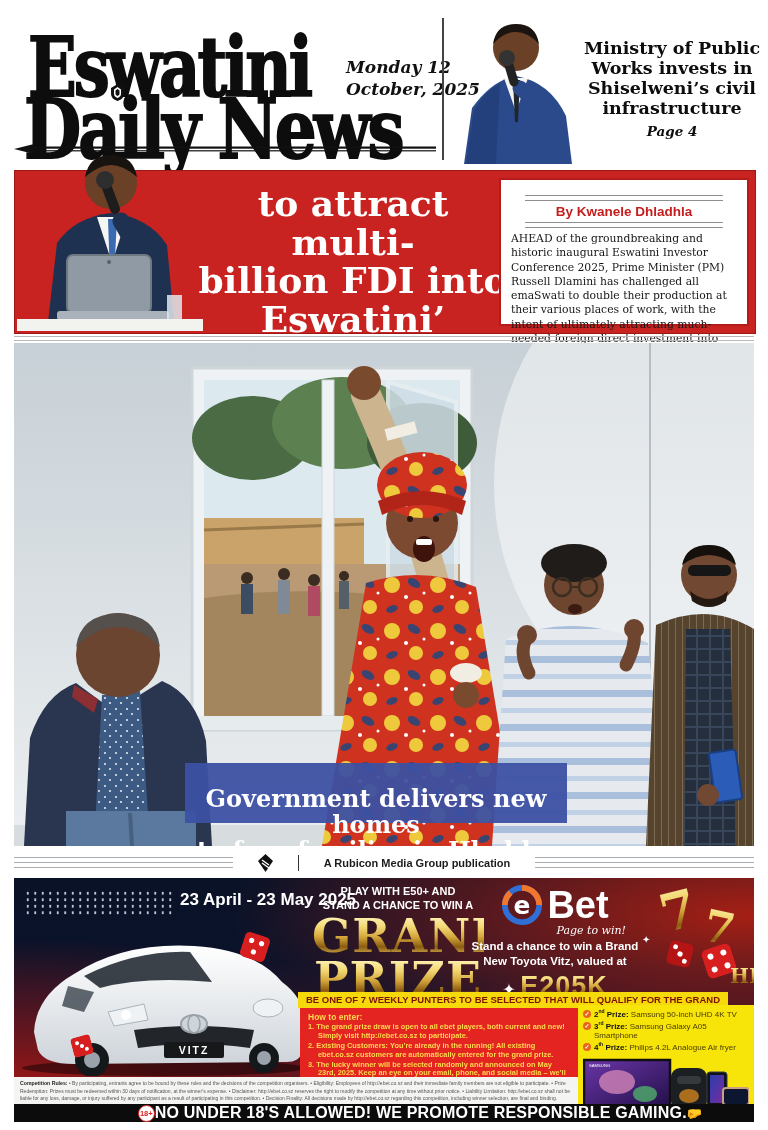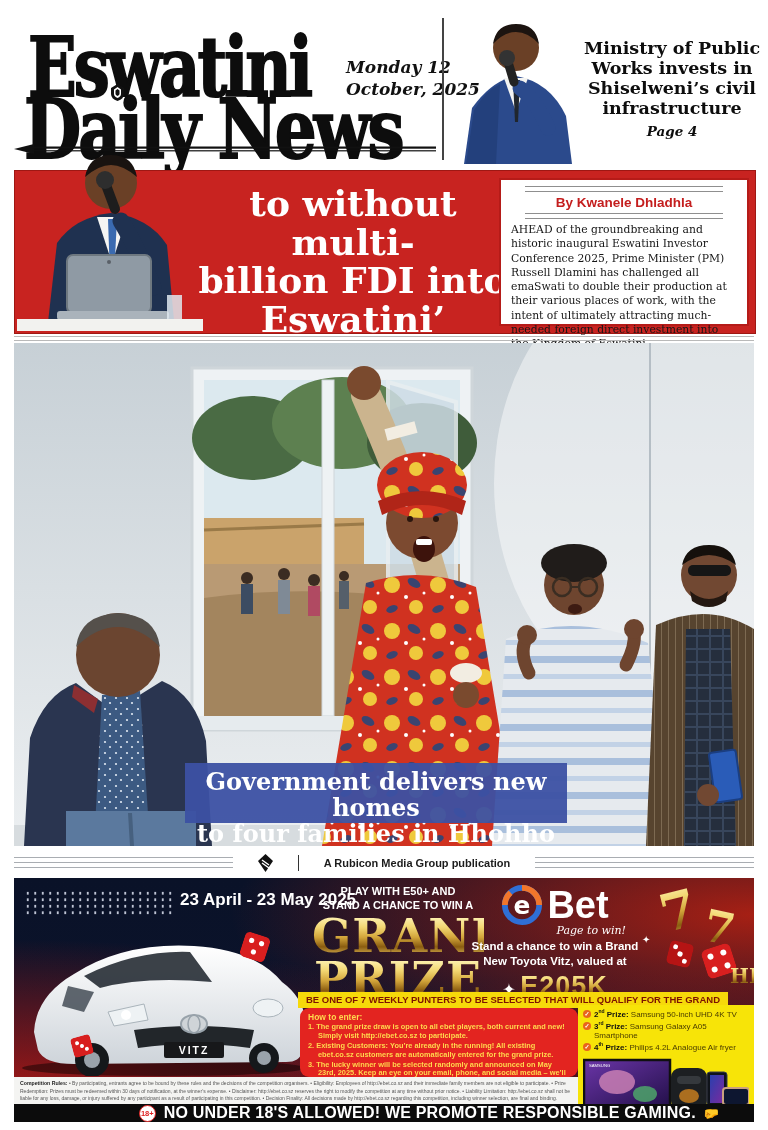--- a/index.html
+++ b/index.html
@@ -13,32 +13,32 @@
         line-height:1.3;color:#111;}
   .mast-divider{width:1.5px;background:#444;}
   .sec-head{font-family:"DejaVu Serif",serif;font-weight:bold;font-size:17.5px;line-height:1.15;
         color:#0d0d0d;text-align:center;}
   .sec-page{font-family:"DejaVu Serif",serif;font-style:italic;font-weight:bold;font-size:13.5px;
         color:#0d0d0d;text-align:center;margin-top:4px;}
   
   .banner{background:#c82320;border:1px solid #9e1713;}
   .banner-head{font-family:"DejaVu Serif",serif;font-weight:bold;font-size:36px;line-height:1.07;
         color:#fff;text-align:center;}
-  .byline-box{background:#fff;border:2px solid #b51b18;padding:5px 10px 4px;box-sizing:border-box;}
+  .byline-box{background:#fff;border:2px solid #b51b18;padding:14px 10px 4px;box-sizing:border-box;}
   .dbl-rule{height:4px;border-top:1px solid #8f8f8f;border-bottom:1px solid #8f8f8f;margin:1px 14px;}
   .byline{color:#c41e1e;font-weight:bold;font-size:13.5px;text-align:center;margin:3px 0;}
   .body-text{font-family:"DejaVu Serif",serif;font-size:10.8px;line-height:1.32;color:#161616;
         margin-top:4px;text-align:left;}
   .see-more{font-family:"DejaVu Serif",serif;font-style:italic;font-weight:bold;font-size:9.8px;
         color:#a11210;text-align:center;margin-top:3px;}
   .red-sq{display:inline-block;width:7px;height:7px;background:#c41e1e;margin-right:4px;}
   
   .hair-sep{border-top:1px solid #b9b9b9;border-bottom:1px solid #b9b9b9;height:3px;}
   
-  .caption-box{background:rgba(60,81,163,0.95);color:#fff;text-align:center;padding-top:6px;box-sizing:border-box;}
+  .caption-box{background:rgba(60,81,163,0.95);color:#fff;text-align:center;padding-top:23px;box-sizing:border-box;}
   .caption-line{font-family:"DejaVu Serif",serif;font-weight:bold;font-size:24px;line-height:1.08;}
   .caption-page{font-family:"DejaVu Serif",serif;font-style:italic;font-weight:bold;font-size:13px;margin-top:2px;}
   
   .pub-strip{display:flex;align-items:center;gap:25px;}
   .pub-lines{flex:1;height:13px;background:repeating-linear-gradient(to bottom,#a9adb2 0 1.5px,transparent 1.5px 5px);}
   .pub-text{font-weight:bold;font-size:11px;color:#1c1c1c;white-space:nowrap;}
   
   .ad{background-image:
       radial-gradient(ellipse at 0% 95%, rgba(205,25,15,.85), transparent 52%),
       radial-gradient(ellipse at 100% 15%, rgba(205,35,15,.8), transparent 50%),
@@ -55,35 +55,35 @@
   .grand{font-family:"DejaVu Serif",serif;font-weight:bold;font-size:46px;line-height:.95;
       text-align:center;letter-spacing:1px;}
   .ebet-name{font-weight:bold;font-size:38px;color:#fff;line-height:1;}
   .ebet-tag{font-family:"DejaVu Serif",serif;font-style:italic;font-size:11px;color:#fff;}
   .win-line{color:#fff;font-weight:bold;font-size:11.5px;line-height:1.3;text-align:center;}
   .value-text{font-weight:bold;font-size:27px;letter-spacing:1px;}
   .seven{font-family:"DejaVu Serif",serif;font-weight:bold;}
   .sparkle{color:#fff;}
   .weekly-strip{background:#f6d90a;color:#7c1300;font-weight:bold;font-size:9.5px;
       text-align:center;line-height:16px;}
-  .how-box{background:#e32420;color:#ffd84d;padding:4px 8px;box-sizing:border-box;border-radius:9px;}
+  .how-box{background:#e32420;color:#ffd84d;padding:4px 8px;box-sizing:border-box;}
   .how-title{font-weight:bold;font-size:8.5px;margin-bottom:1px;}
   .step{font-size:7.4px;line-height:1.2;font-weight:bold;padding-left:10px;text-indent:-10px;margin-bottom:1px;}
   .prize-box{background:#f7e408;padding:4px 5px;box-sizing:border-box;}
   .prize-row{display:flex;align-items:flex-start;gap:3px;margin-bottom:2px;}
   .check-dot{flex:0 0 auto;width:8px;height:8px;border-radius:50%;background:#e8641c;color:#fff;
       font-size:6px;line-height:8px;text-align:center;font-weight:bold;margin-top:1px;}
   .prize-text{font-size:8px;line-height:1.15;color:#4a3c00;}
   .prize-text b{color:#111;}
   .prize-text sup{font-size:5px;}
   .rules-strip{background:#f4f4f2;padding:3px 6px;box-sizing:border-box;font-size:5px;
       line-height:1.45;color:#555;}
   .rules-strip b{color:#222;font-size:5.2px;}
   .age-bar{background:#0c0c0c;display:flex;align-items:center;justify-content:flex-end;
-      padding-right:34px;gap:8px;box-sizing:border-box;}
+      padding-right:51px;box-sizing:border-box;}
   .age-badge{width:15px;height:15px;border-radius:50%;border:1.6px solid #e02020;background:#fff;
       color:#e02020;font-weight:bold;font-size:7.5px;line-height:15px;text-align:center;flex:0 0 auto;}
   .age-text{color:#fff;font-weight:bold;font-size:16px;letter-spacing:.2px;}
   .hand{color:#caa07e;font-size:13px;}
 </style>
 </head>
 <body>
 
 <div class="page">
 
@@ -136,21 +136,21 @@
       <path d="M136,140 Q120,100 104,74" stroke="#1f3150" stroke-width="17" fill="none" stroke-linecap="round"></path>
       <line x1="98" y1="62" x2="89" y2="38" stroke="#1d1d1d" stroke-width="10" stroke-linecap="round"></line>
       <circle cx="88" cy="33" r="9" fill="#2e2e2e"></circle>
       <rect x="50" y="108" width="84" height="58" rx="6" fill="#8f9aa4" stroke="#6e7880" stroke-width="2"></rect>
       <circle cx="92" cy="115" r="2" fill="#5a6068"></circle>
       <rect x="40" y="164" width="112" height="9" rx="3" fill="#aab3bb"></rect>
       <rect x="150" y="148" width="15" height="24" fill="#dfe8ee" opacity="0.85"></rect>
       <rect x="0" y="172" width="186" height="12" fill="#f2f2ef"></rect>
     </svg>
     <div class="abs banner-head" style="left:180px;top:13px;width:316px;">
-      <div>to without multi-</div>
+      <div>to attract multi-</div>
       <div>billion FDI into</div>
       <div>Eswatini’</div>
     </div>
     <div class="abs byline-box" style="right:6px;top:7px;width:250px;height:148px;">
       <div class="dbl-rule"></div>
       <div class="byline">By Kwanele Dhladhla</div>
       <div class="dbl-rule"></div>
       <div class="body-text">AHEAD of the groundbreaking and historic inaugural Eswatini Investor Conference 2025, Prime Minister (PM) Russell Dlamini has challenged all emaSwati to double their production at their various places of work, with the intent of ultimately attracting much-needed foreign direct investment into the Kingdom of Eswatini.</div>
       <div class="see-more"><span class="red-sq"></span><span>SEE FULL STORY ON PAGE 2</span></div>
     </div>

